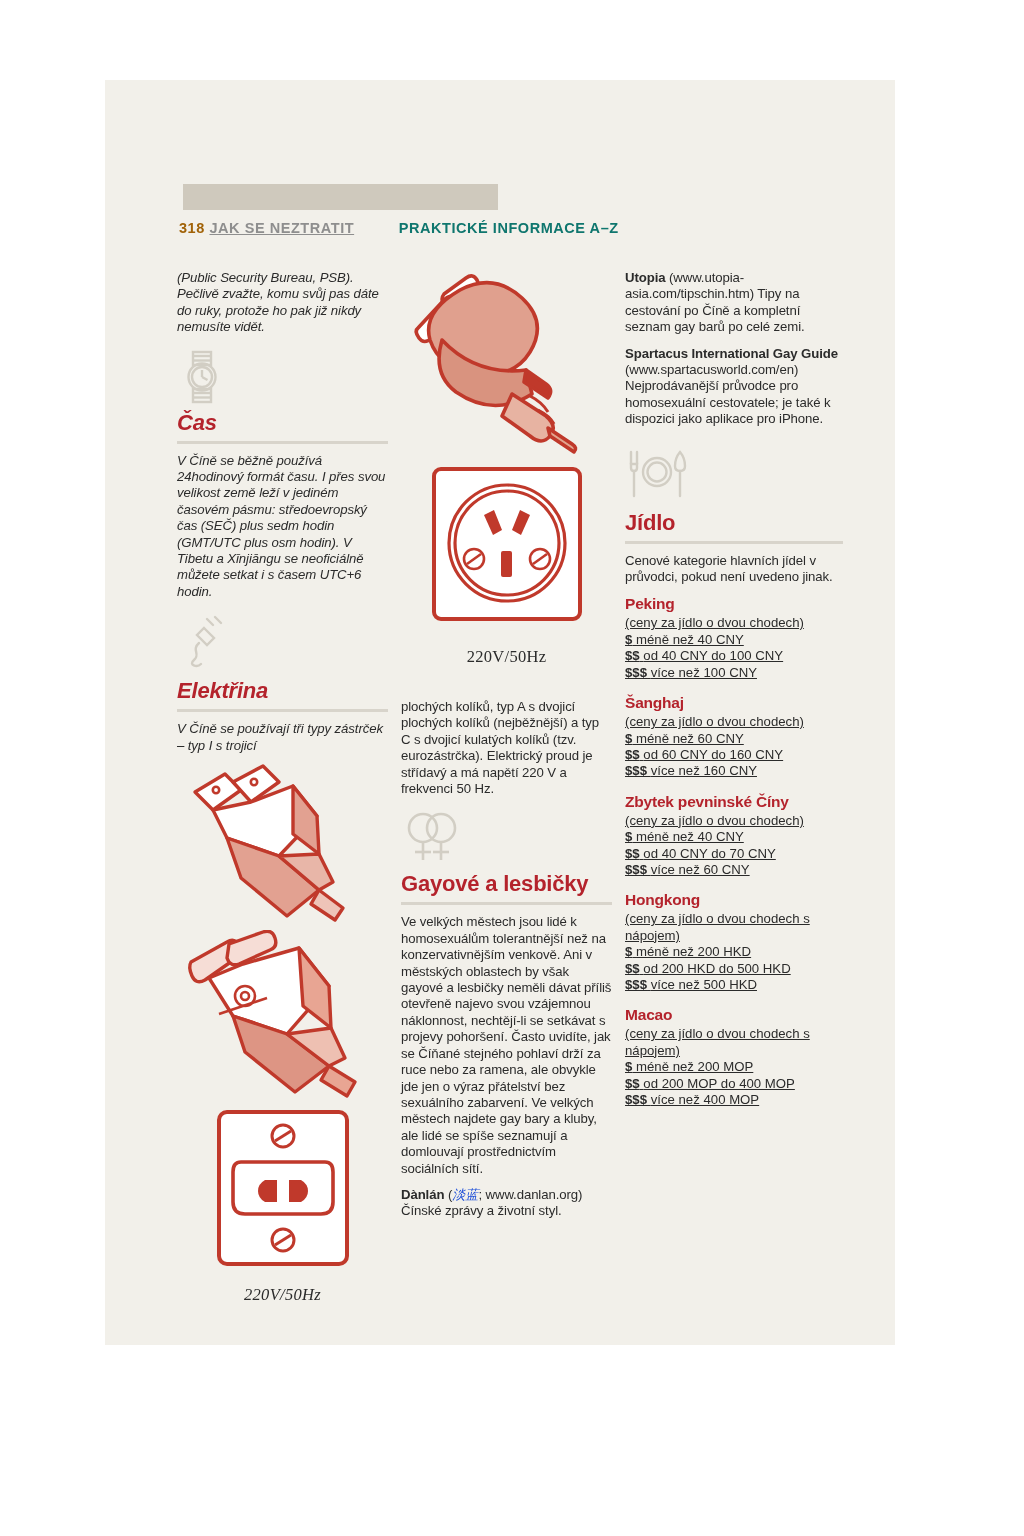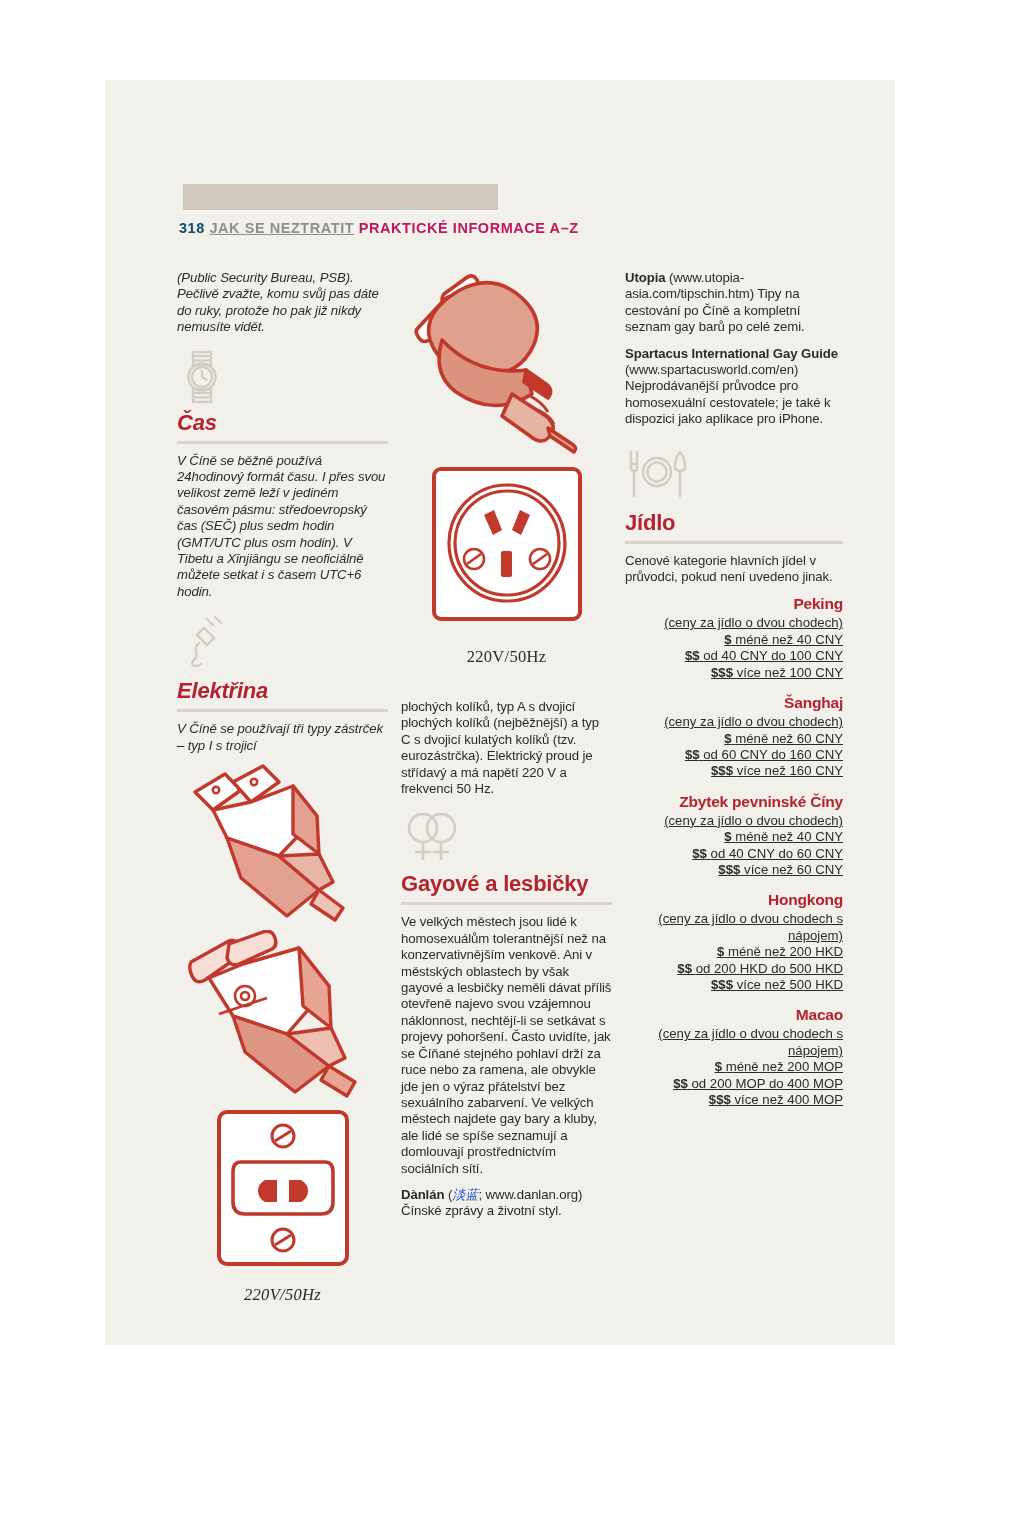--- a/index.html
+++ b/index.html
@@ -1,41 +1,41 @@
 <!DOCTYPE html>
 <html><head>
 <meta charset="utf-8">
 <style>
   html,body{margin:0;padding:0;background:#ffffff;}
   body{width:1024px;height:1536px;font-family:"Liberation Sans",sans-serif;-webkit-font-smoothing:none;}
   .page{position:absolute;left:105px;top:80px;width:790px;height:1265px;background:#f2f0ea;}
   .tab{position:absolute;left:78px;top:104px;width:315px;height:26px;background:#cfc9bd;}
   .header{position:absolute;left:74px;top:140px;width:700px;font-size:14.5px;font-weight:bold;letter-spacing:.55px;}
-  .hdr-num{color:#0c4a6e;}
+  .hdr-num{color:#a16207;}
   .hdr-sec{color:#8e8e8e;text-decoration:underline;}
-  .hdr-red{color:#be185d;}
+  .hdr-red{color:#0f766e;margin-left:40px;}
   .cols{position:absolute;left:72px;top:190px;width:716px;height:1090px;}
   .col{position:absolute;top:0;width:211px;}
   .col1{left:0;font-style:italic;}
   .col2{left:224px;}
   .col3{left:448px;width:218px;}
   p{margin:0 0 10px 0;font-size:13.2px;line-height:16.4px;color:#2b2b2b;letter-spacing:-.1px;}
   p.tight{margin-bottom:0;}
   .sec-title{font-size:22px;font-weight:bold;color:#b4232c;margin:0 0 5px 0;letter-spacing:-.2px;}
   .sec-title.sm{font-size:15.5px;margin-bottom:2px;}
   .rule{height:3px;background:#d8d4cb;margin:0 0 9px 0;}
   .icon-wrap{margin:14px 0 6px 0;height:54px;display:block;}
   .icon-wrap.tall{height:58px;}
   .fig{margin:6px 0 0 0;text-align:center;}
   .cap{font-family:"Liberation Serif",serif;font-size:16.5px;color:#2b2b2b;text-align:center;margin-top:4px;letter-spacing:.3px;}
   .b{font-weight:bold;}
   .cjk{color:#1d4ed8;font-style:italic;}
   .price{font-size:13.2px;line-height:16.4px;color:#2b2b2b;text-decoration:underline;}
   .price .d{font-weight:bold;}
-  .blk{margin-bottom:13px;text-align:right;}
+  .blk{margin-bottom:13px;}
   .svgfig{display:block;margin:0 auto;}
 </style>
 </head>
 <body>
 
 <div class="page">
   <div class="tab"></div>
 
   <div class="header">
     <span class="hdr-num">318</span>
@@ -233,21 +233,21 @@
           <div class="price">(ceny za jídlo o dvou chodech)</div>
           <div class="price"><span class="d">$</span> <span>méně než 60 CNY</span></div>
           <div class="price"><span class="d">$$</span> <span>od 60 CNY do 160 CNY</span></div>
           <div class="price"><span class="d">$$$</span> <span>více než 160 CNY</span></div>
         </div>
 
         <div class="blk">
           <div class="sec-title sm">Zbytek pevninské Číny</div>
           <div class="price">(ceny za jídlo o dvou chodech)</div>
           <div class="price"><span class="d">$</span> <span>méně než 40 CNY</span></div>
-          <div class="price"><span class="d">$$</span> <span>od 40 CNY do 60 CNY</span></div>
+          <div class="price"><span class="d">$$</span> <span>od 40 CNY do 70 CNY</span></div>
           <div class="price"><span class="d">$$$</span> <span>více než 60 CNY</span></div>
         </div>
 
         <div class="blk">
           <div class="sec-title sm">Hongkong</div>
           <div class="price">(ceny za jídlo o dvou chodech s nápojem)</div>
           <div class="price"><span class="d">$</span> <span>méně než 200 HKD</span></div>
           <div class="price"><span class="d">$$</span> <span>od 200 HKD do 500 HKD</span></div>
           <div class="price"><span class="d">$$$</span> <span>více než 500 HKD</span></div>
         </div>

